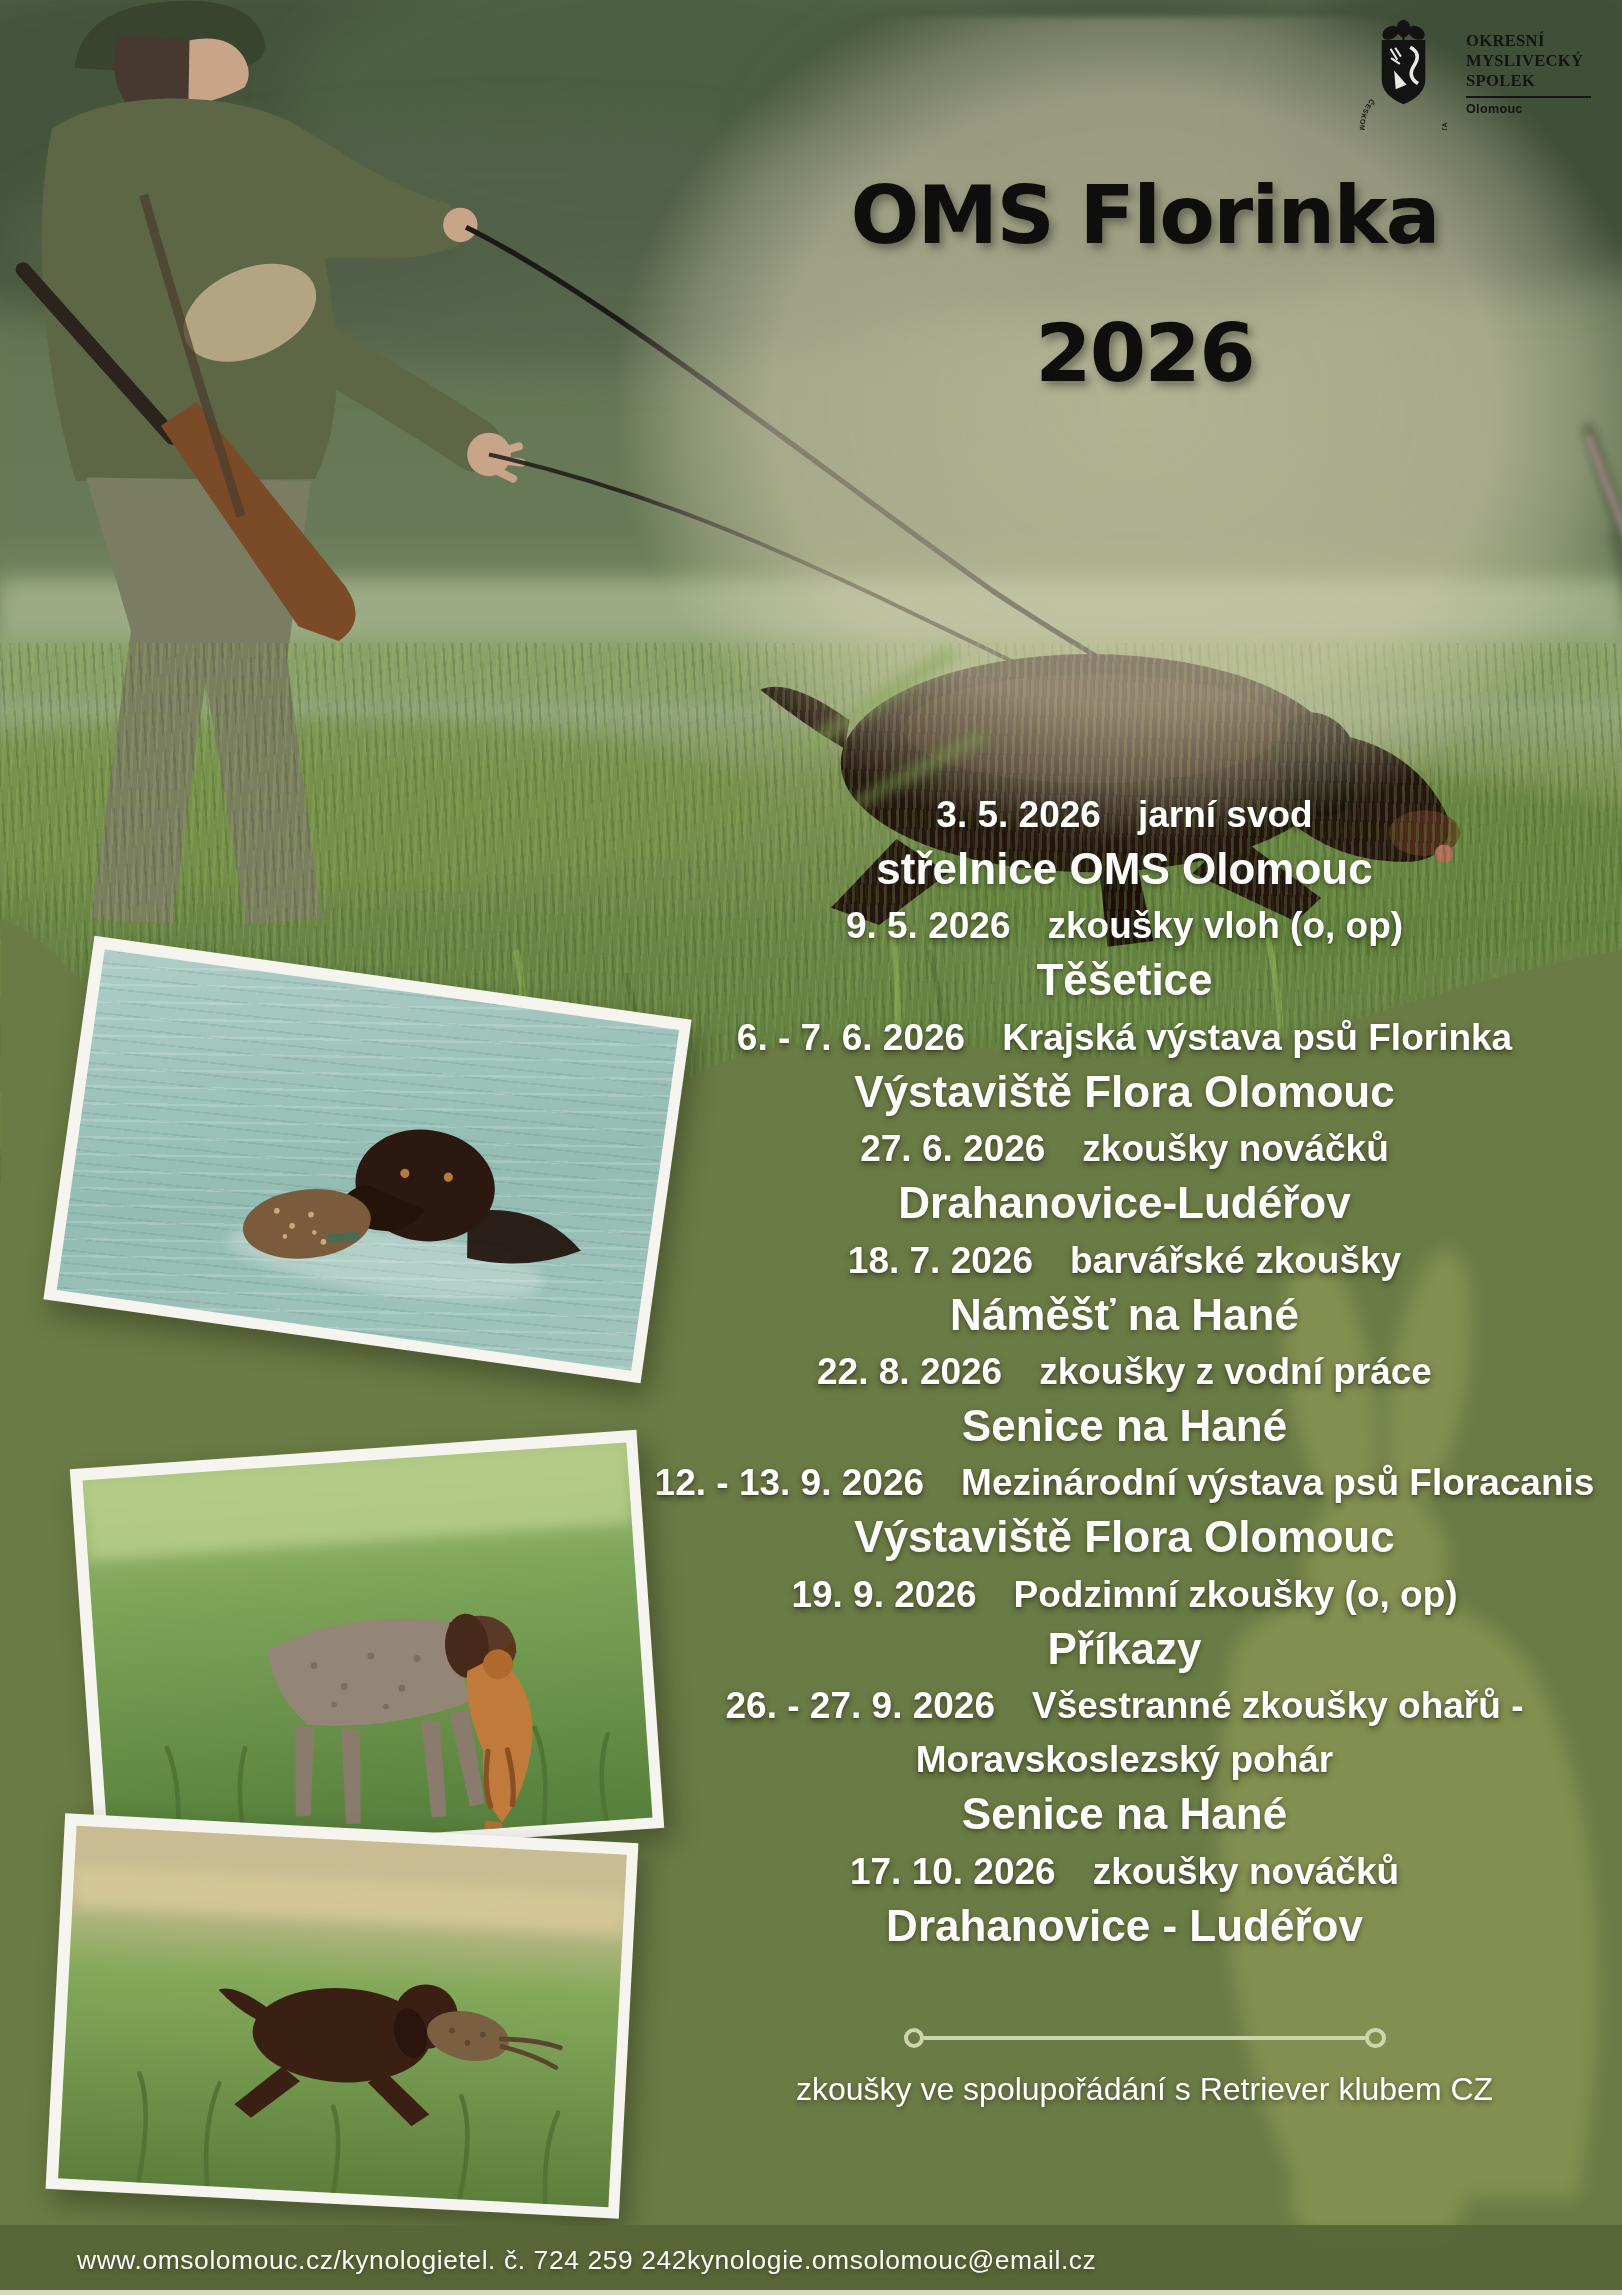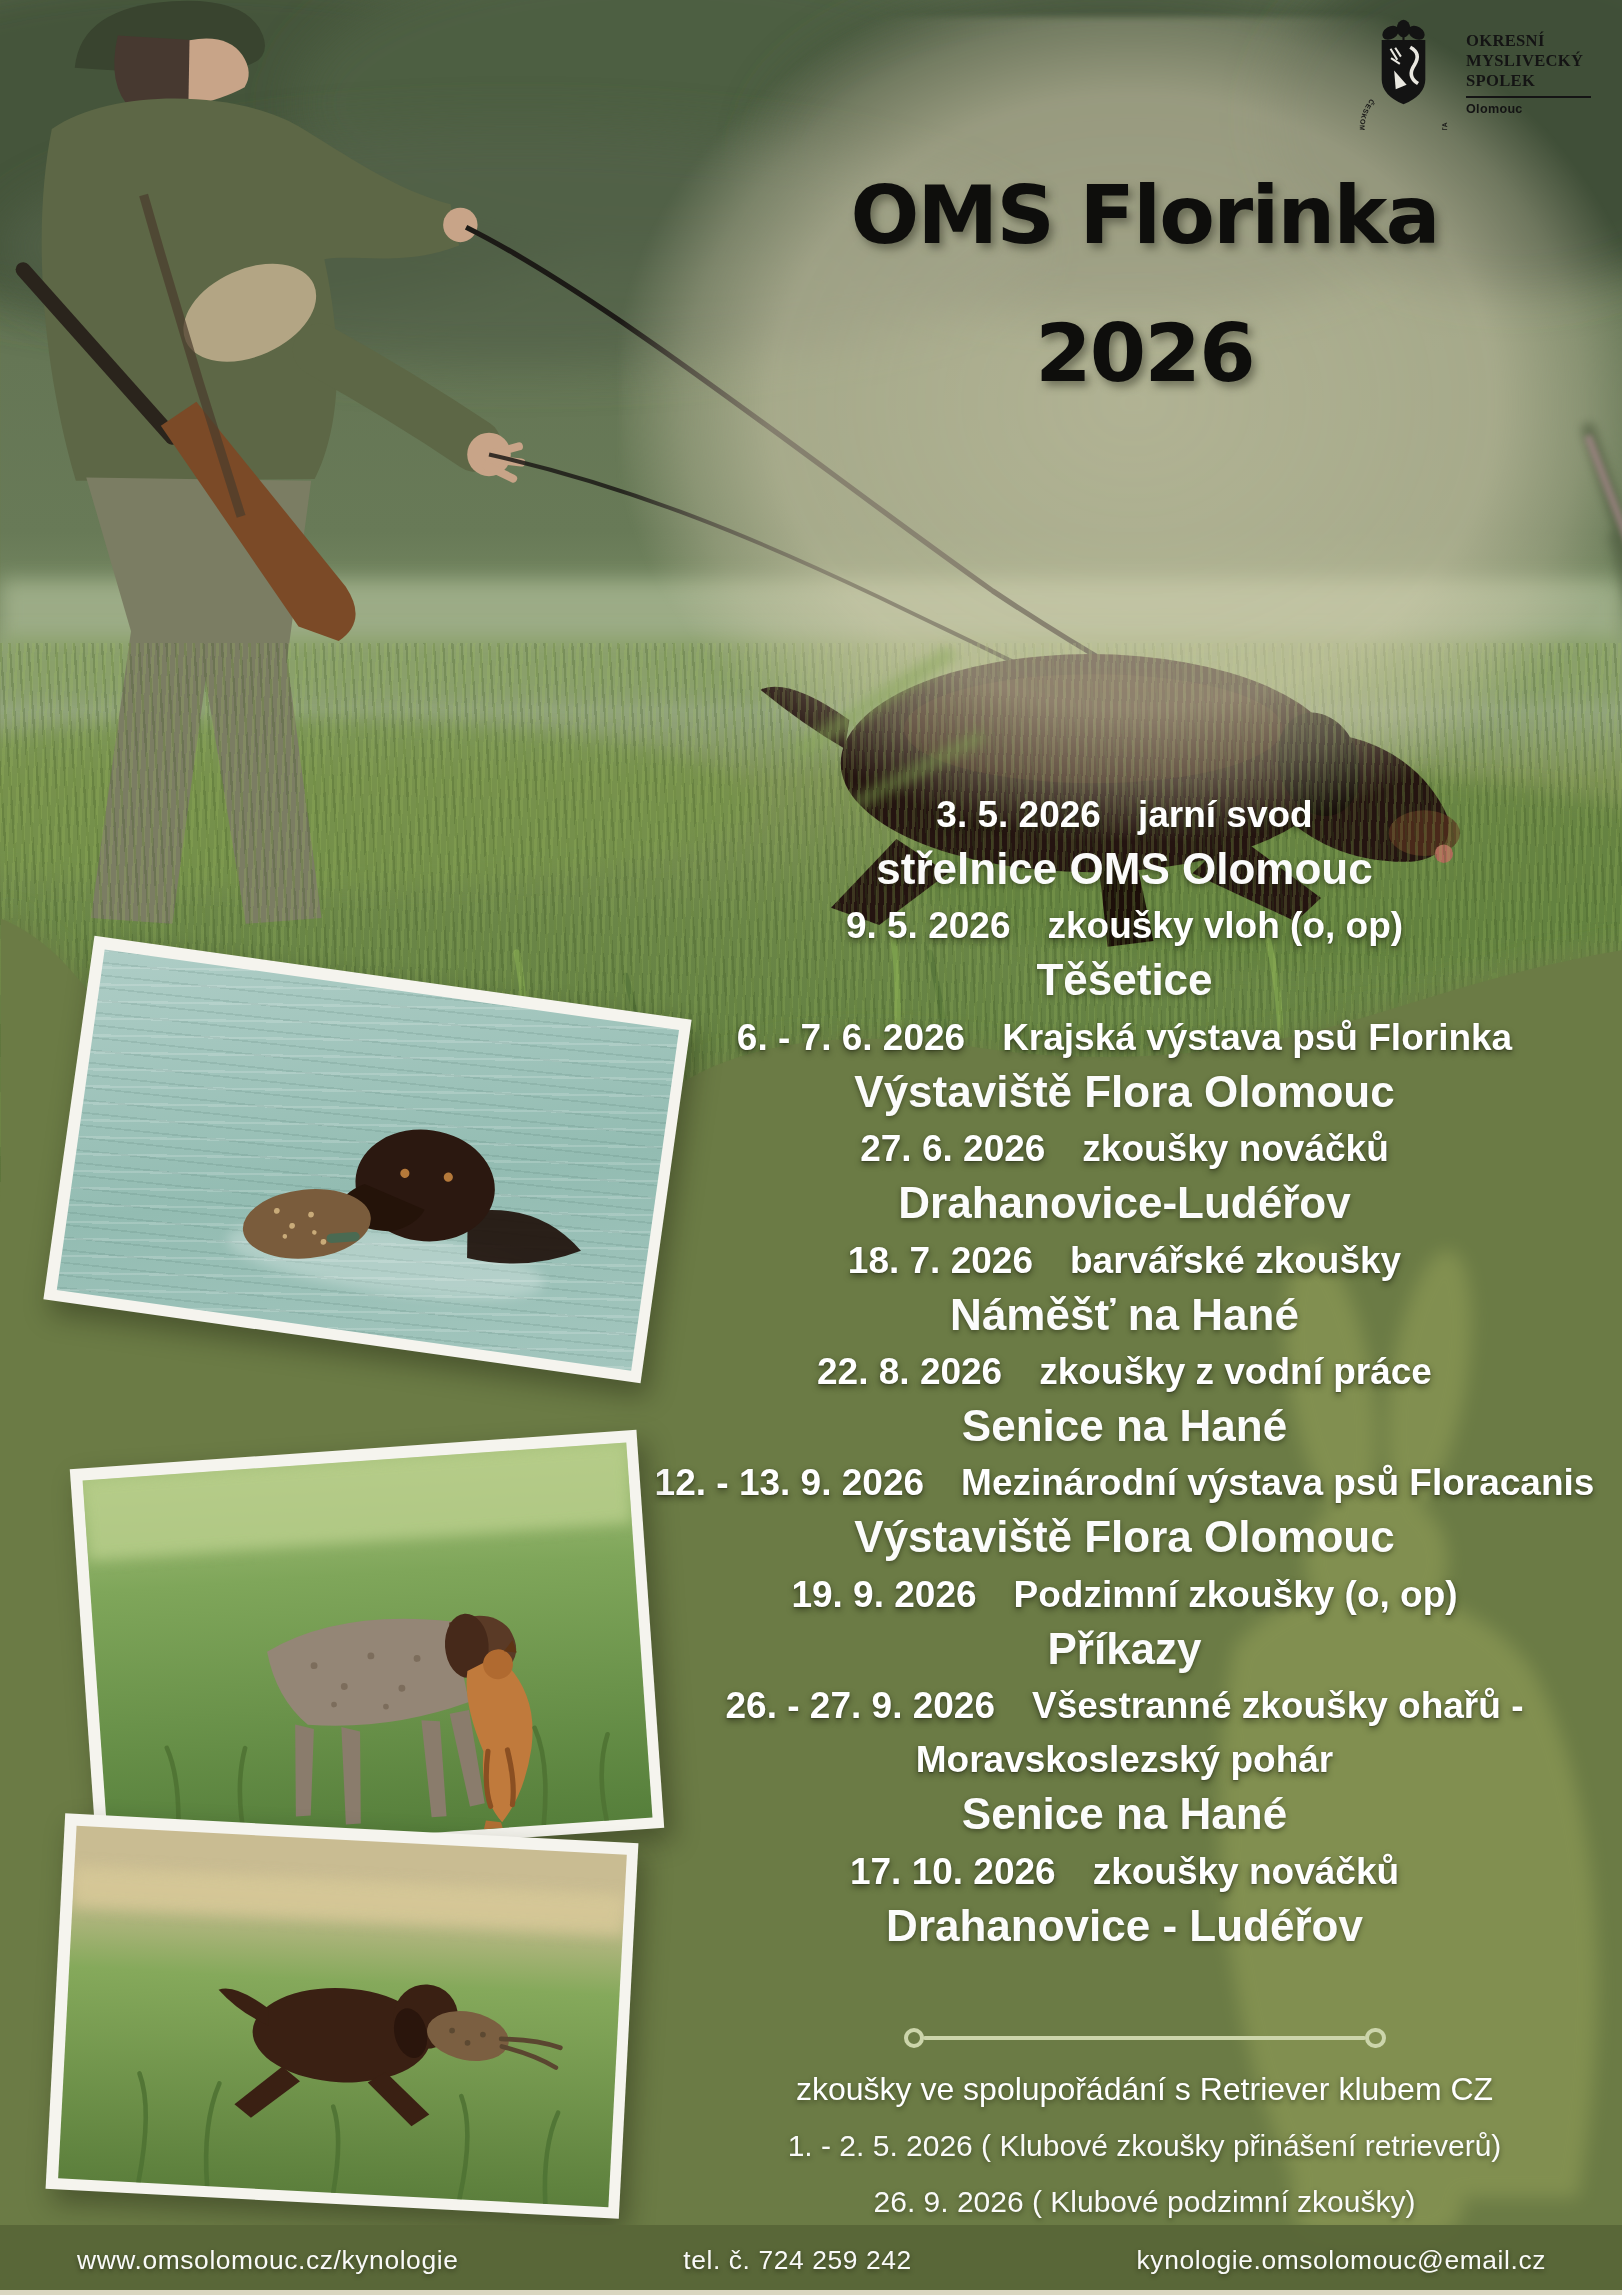--- a/index.html
+++ b/index.html
@@ -74,21 +74,21 @@
   .pic svg{position:absolute;left:0;top:0;}
   .water{background:linear-gradient(165deg,#aecdc6 0%,#93bcb2 55%,#a3c6be 100%);}
   .water .ripples{position:absolute;inset:0;background:
       repeating-linear-gradient(173deg, rgba(255,255,255,.16) 0 2.3px, rgba(0,0,0,0) 2.3px 17px),
       repeating-linear-gradient(178deg, rgba(55,95,85,.12) 0 1.7px, rgba(0,0,0,0) 1.7px 12.6px);}
   .field2{background:linear-gradient(180deg,#a8c27d 0%,#7fa65a 30%,#567f3b 100%);}
   .field3{background:linear-gradient(180deg,#c9bc92 0%,#c9bc92 16%,#85a95b 40%,#5c7f3c 100%);}
 
   
   .footer{position:absolute;left:0;bottom:0;width:1623px;height:70px;background:rgba(88,102,56,.95);
-    display:flex;align-items:center;justify-content:space-between;padding:0 77px;box-sizing:border-box;z-index:20;}
+    display:flex;align-items:center;padding:0 77px;box-sizing:border-box;z-index:20;}
   .footer span{color:rgba(255,255,255,.97);font-size:26.4px;font-weight:400;letter-spacing:0.6px;
     text-shadow:0 1.7px 4.6px rgba(25,30,12,.5);}
   .bottom-strip{position:absolute;left:0;bottom:0;width:1623px;height:5.2px;background:#d9d6c0;z-index:21;}
 </style>
 </head>
 <body>
 
 <div class="poster">
 
   <div class="hero">
@@ -394,26 +394,20 @@
     </div>
 
   <div style="position:absolute;left:668px;top:2007px;width:953px;">
     <div class="divider">
       <div class="div-ring"></div>
       <div class="div-line"></div>
       <div class="div-ring"></div>
     </div>
     <div class="coop">
       <div class="coop-head">zkoušky ve spolupořádání s Retriever klubem CZ</div>
-      <div>
-
-          <div class="coop-item">1. - 2. 5. 2026 ( Klubové zkoušky přinášení retrieverů)</div>
-
-          <div class="coop-item">26. 9. 2026 ( Klubové podzimní zkoušky)</div>
-        </div>
     </div>
   </div>
 
   <div class="footer">
     <span>www.omsolomouc.cz/kynologie</span>
     <span>tel. č. 724 259 242</span>
     <span>kynologie.omsolomouc@email.cz</span>
   </div>
   <div class="bottom-strip"></div>
 

